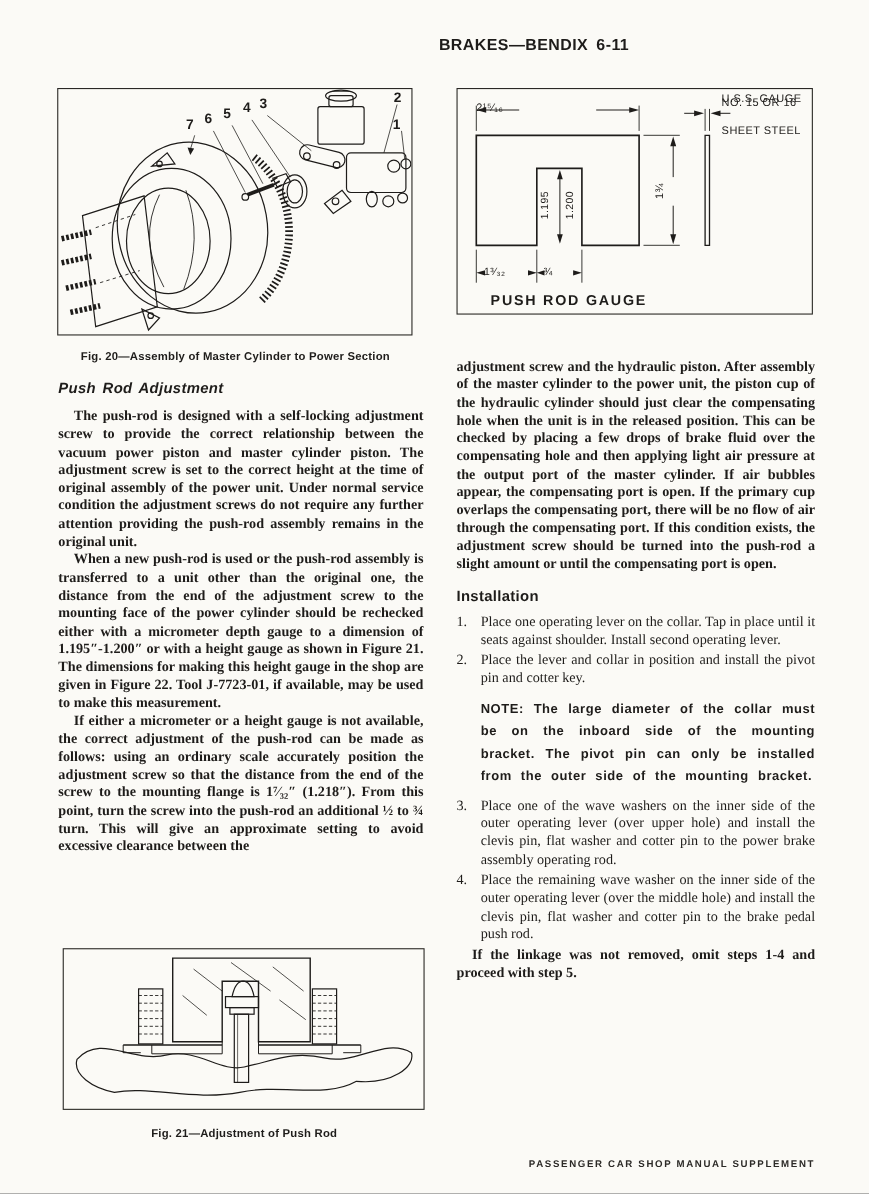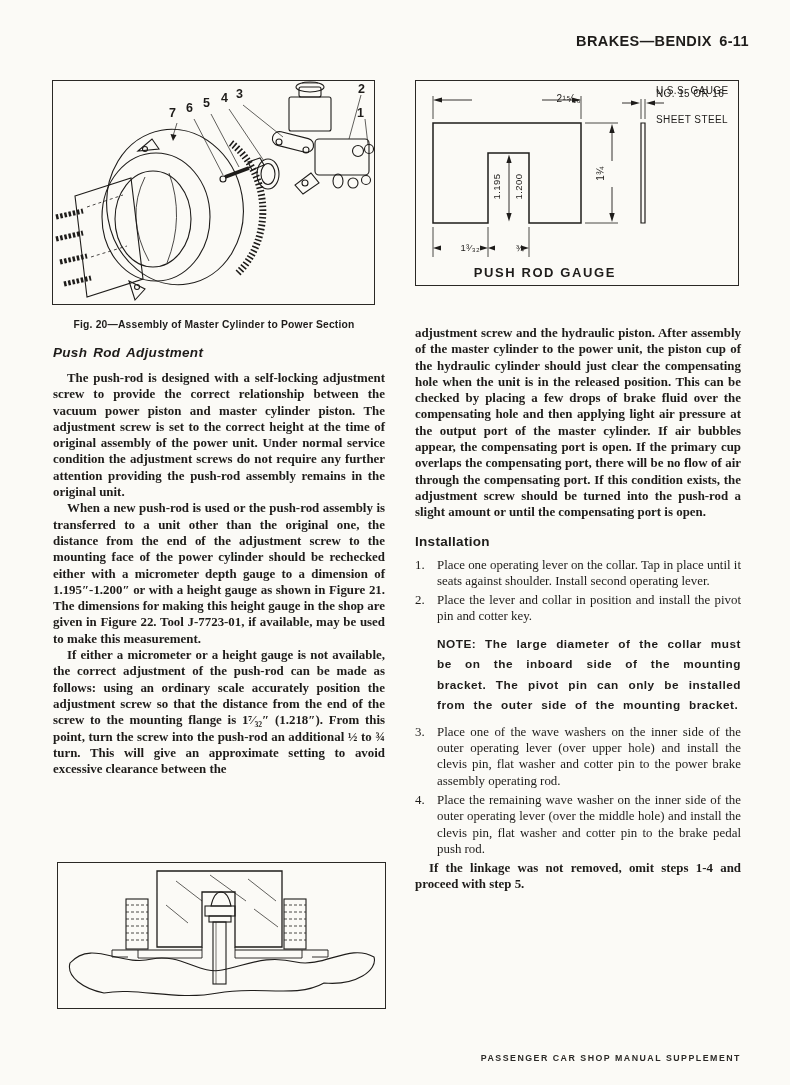--- a/index.html
+++ b/index.html
@@ -10,22 +10,21 @@
   .page{
     position:relative;
     width:790px;height:1085px;
     margin:0 auto;
     background:var(--paper);
     color:var(--ink);
     font-family:"Liberation Serif",serif;
     overflow:hidden;
   }
   .hdr{
-    position:absolute;top:33px;left:423px;width:326px;
-    text-align:right;
+    position:absolute;top:33px;left:399px;width:326px;
     font:700 14.5px "Liberation Sans",sans-serif;
     letter-spacing:.4px;word-spacing:3px;
   }
   .figbox{
     position:absolute;
     border:1.6px solid #2a2825;
     background:var(--paper);
   }
   .figbox svg{display:block;color:var(--ink);}
   .figcap{
@@ -47,21 +46,21 @@
     font:700 12.5px "Liberation Sans",sans-serif;
     line-height:12px;
   }
   
   .dlab{
     position:absolute;
     font:400 10px "Liberation Sans",sans-serif;
     letter-spacing:.4px;
     white-space:nowrap;
   }
-  .dlab.c{text-align:right;}
+  .dlab.c{text-align:left;}
   .rot{transform:rotate(-90deg);transform-origin:center center;text-align:center;}
   .plate-label{font-size:13px;letter-spacing:1.6px;font-weight:700;}
   
   .left-col{position:absolute;left:53px;top:345px;width:332px;}
   .right-col{position:absolute;left:415px;top:325px;width:326px;}
   .sect-h{
     font:italic 700 13.5px "Liberation Sans",sans-serif;
     letter-spacing:.3px;word-spacing:2px;
     margin:0 0 10px 0;
   }
@@ -236,20 +235,21 @@
       <g>
         <rect x="68" y="36" width="22" height="50"></rect>
         <path d="M68,42 H90 M68,49 H90 M68,56 H90 M68,63 H90 M68,70 H90 M68,77 H90" stroke-width="0.8" stroke-dasharray="3,2"></path>
         <rect x="226" y="36" width="22" height="50"></rect>
         <path d="M226,42 H248 M226,49 H248 M226,56 H248 M226,63 H248 M226,70 H248 M226,77 H248" stroke-width="0.8" stroke-dasharray="3,2"></path>
       </g>
 
       <path d="M12,100 C34,76 62,104 94,96 C122,90 142,112 164,107 C192,101 208,92 238,99 C266,105 292,80 316,94 C320,107 298,123 266,120 C238,136 198,122 160,130 C118,138 78,124 46,130 C26,126 8,114 12,100 Z"></path>
     </svg>
   </div>
+  <div class="figcap cap21">Fig. 21—Adjustment of Push Rod</div>
 
   <div class="right-col">
     <p class="body-p">adjustment screw and the hydraulic piston. After assembly of the master cylinder to the power unit, the piston cup of the hydraulic cylinder should just clear the compensating hole when the unit is in the released position. This can be checked by placing a few drops of brake fluid over the compensating hole and then applying light air pressure at the output port of the master cylinder. If air bubbles appear, the compensating port is open. If the primary cup overlaps the compensating port, there will be no flow of air through the compensating port. If this condition exists, the adjustment screw should be turned into the push-rod a slight amount or until the compensating port is open.</p>
     <h3 class="sect-h upright inst-h">Installation</h3>
 
     <div class="step">
       <span class="step-num">1.</span>
       <span class="step-text">Place one operating lever on the collar. Tap in place until it seats against shoulder. Install second operating lever.</span>
     </div>
     <div class="step">

